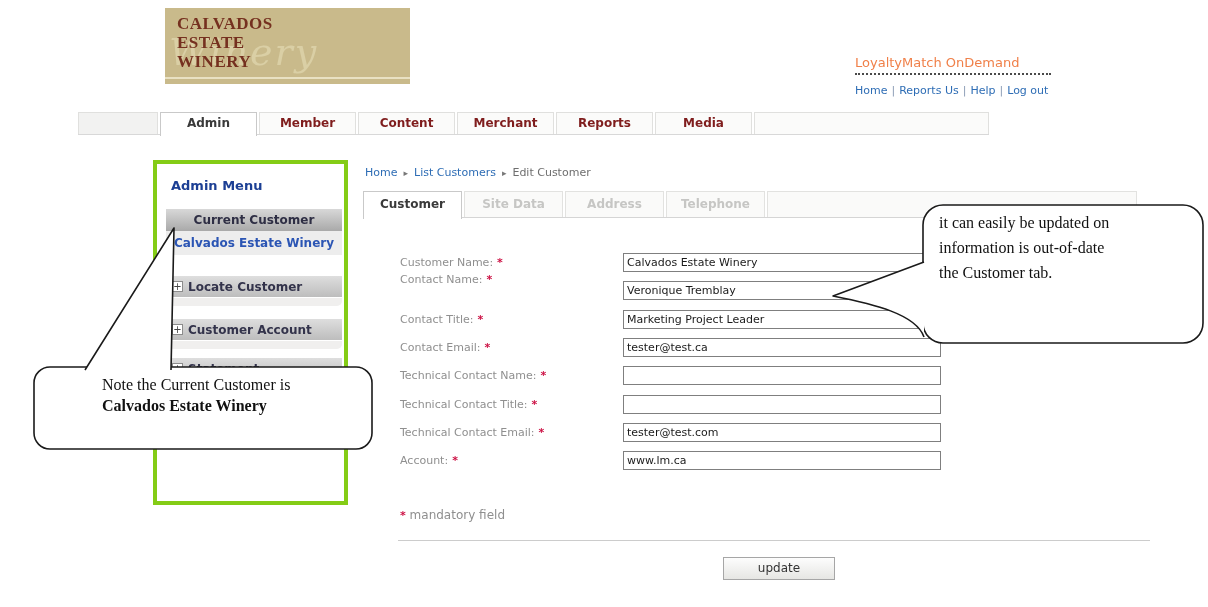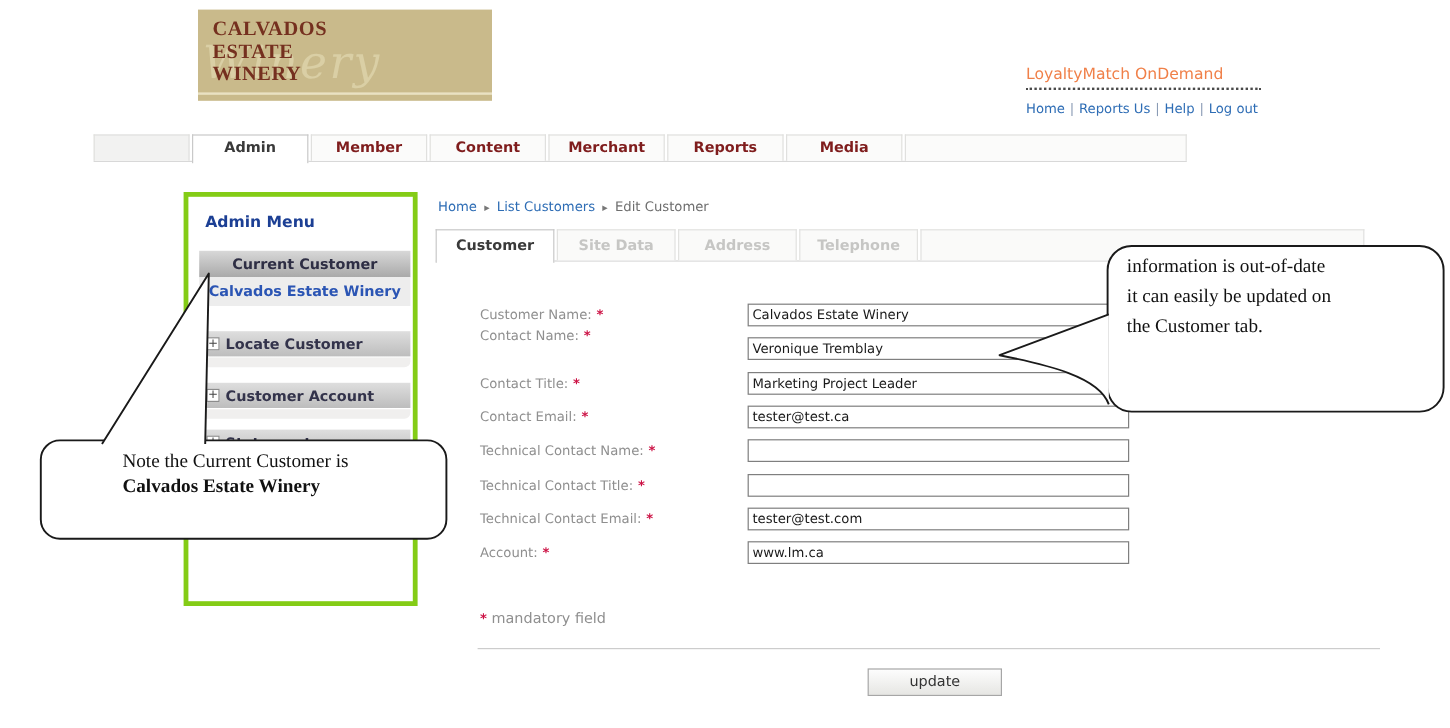--- a/index.html
+++ b/index.html
@@ -240,19 +240,19 @@
       <div class="bold-line">Calvados Estate Winery</div>
     </div>
   </div>
 
   <div id="callout-right" class="abs callout">
     <svg width="390" height="150" viewBox="0 0 390 150">
       <rect x="105" y="5" width="280" height="138" rx="20" ry="20" fill="#ffffff" stroke="#1a1a1a" stroke-width="1.6"></rect>
       <path d="M106,62 L15,96 C55,104 98,114 106,137" fill="#ffffff" stroke="#1a1a1a" stroke-width="1.6" stroke-linejoin="round"></path>
     </svg>
     <div class="callout-text">
+      <div>it can easily be updated on</div>
       <div>information is out-of-date</div>
-      <div>it can easily be updated on</div>
       <div>the Customer tab.</div>
     </div>
   </div>
 
 </div>
 
 </body></html>

